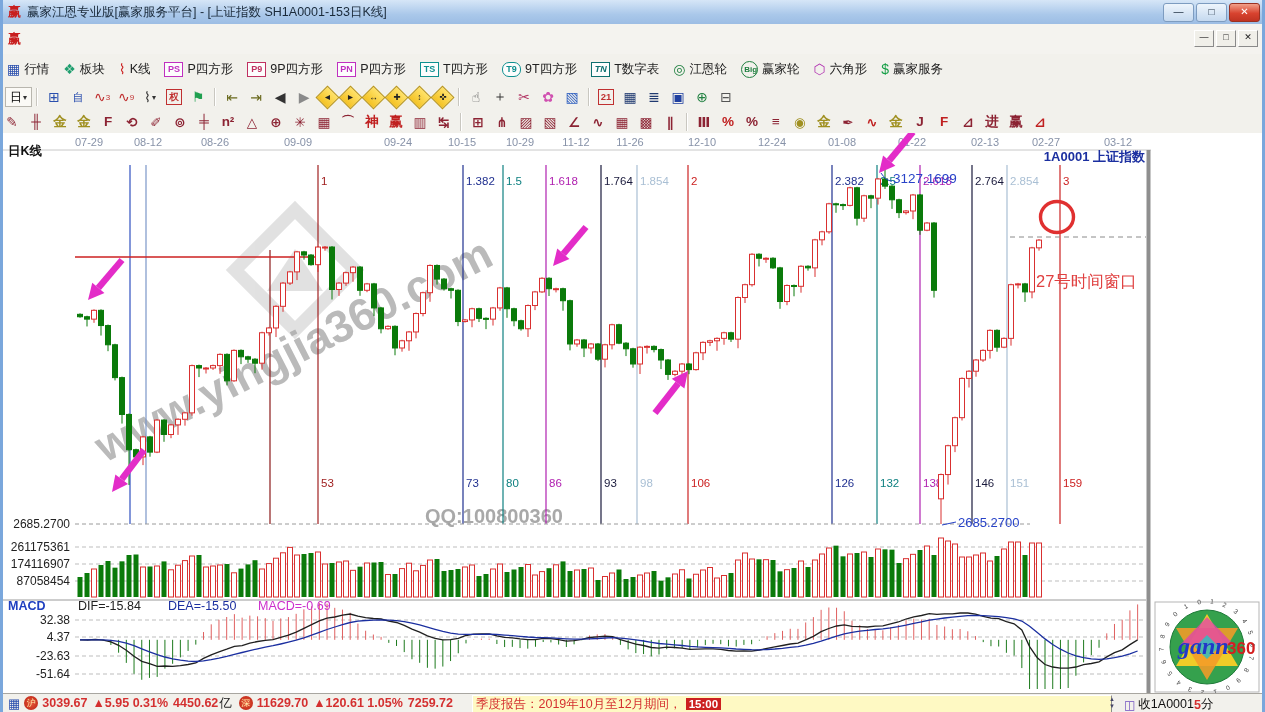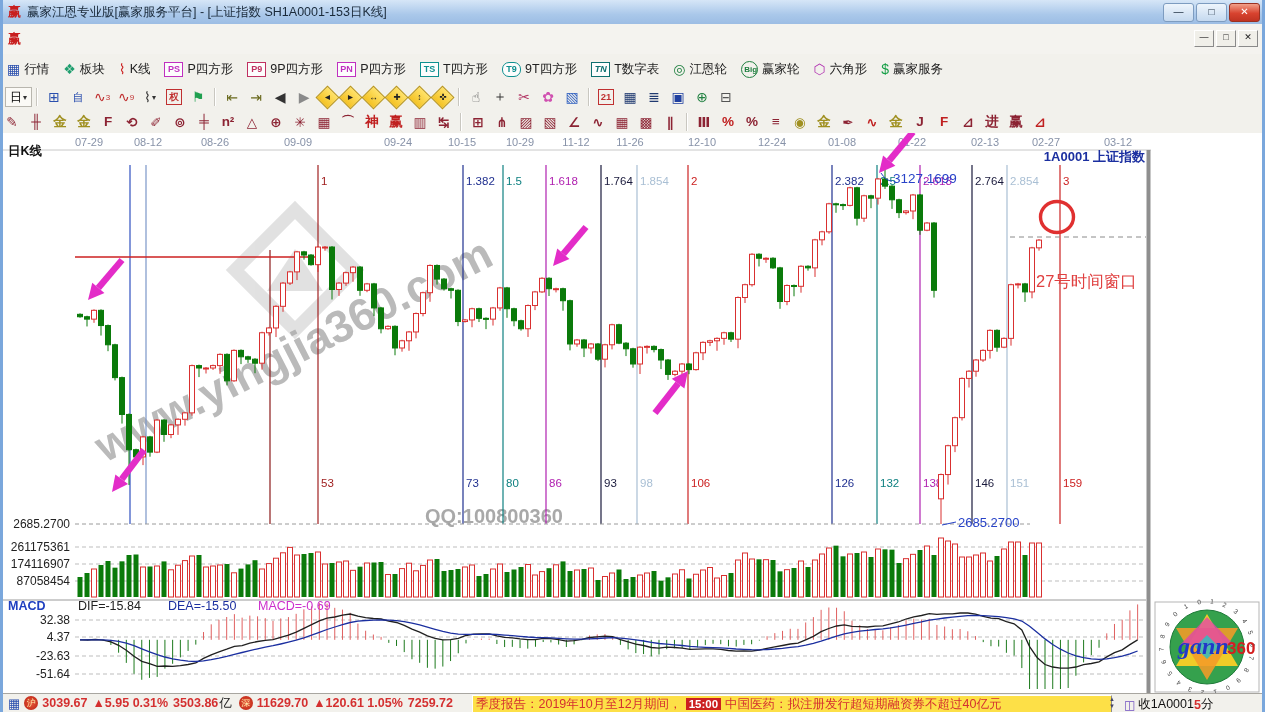--- a/index.html
+++ b/index.html
@@ -51,21 +51,21 @@
   
   #chartsvg{position:absolute;left:0;top:133px;}
   
   .statusbar{position:absolute;left:0;right:0;bottom:0;height:18px;background:#f2f1ec;
     border-top:1px solid #a8a6a0;display:flex;align-items:center;font-size:12.5px;white-space:nowrap;}
   .statusbar .red{color:#d43030;margin-right:5px;font-weight:bold;}
   .statusbar .dark{color:#222;margin-right:7px;}
   .gridic{color:#2a4fae;font-size:13px;margin:0 4px 0 8px;}
   .circ{display:inline-block;width:14px;height:14px;border-radius:50%;background:radial-gradient(#e85a3a,#b81e12);
     color:#ffe9a8;font-size:9px;line-height:14px;text-align:center;margin-right:4px;}
-  .ticker{position:absolute;left:472px;top:1px;height:16px;width:632px;background:#fde047;
+  .ticker{position:absolute;left:472px;top:1px;height:16px;width:632px;background:#fef9c3;
     border:1px solid;border-color:#ffffff #8a8a8a #8a8a8a #ffffff;display:flex;align-items:center;
     overflow:hidden;padding:0 3px;}
   .ticker .t1,.ticker .t2{color:#d43030;font-size:12.5px;}
   .ticker .time{background:#cc2020;color:#fff;font-size:11.5px;padding:0 3px;margin:0 4px;font-weight:bold;}
   .spinner{position:absolute;left:1106px;top:2px;width:12px;height:14px;font-size:6px;line-height:7px;
     color:#446;text-align:center;}
   .recv{position:absolute;left:1124px;top:2px;display:flex;align-items:center;font-size:12.5px;color:#111;}
   .recv .ric{color:#7050c0;font-size:12px;margin-right:3px;}
   .recv .num{color:#d43030;font-weight:bold;}
 </style>
@@ -1089,30 +1089,29 @@
       <text x="1186.779371010979" y="475.4853772796829" fill="#444" font-size="6.5" text-anchor="middle" font-weight="normal" font-family="&quot;Liberation Sans&quot;,&quot;DejaVu Sans&quot;,sans-serif" transform="rotate(332.3 1186.779371010979 475.4853772796829)">1</text>
       <text x="1178" y="521" fill="#2238c8" font-size="24" text-anchor="start" font-weight="bold" font-family="&quot;Liberation Serif&quot;,&quot;DejaVu Serif&quot;,serif" font-style="italic">gann</text>
       <text x="1227" y="521" fill="#d42020" font-size="17" text-anchor="start" font-weight="bold" font-family="&quot;Liberation Sans&quot;,&quot;DejaVu Sans&quot;,sans-serif">360</text>
     </svg>
 
   <div class="statusbar">
     <span class="gridic">▦</span>
     <span class="circ">沪</span>
     <span class="red">3039.67</span>
     <span class="red">▲5.95 0.31%</span>
-    <span class="red" style="margin-right:1px">3503.86</span>
+    <span class="red" style="margin-right:1px">4450.62</span>
     <span class="dark">亿</span>
     <span class="circ">深</span>
     <span class="red">11629.70</span>
     <span class="red">▲120.61 1.05%</span>
     <span class="red">7259.72</span>
     <div class="ticker">
       <span class="t1">季度报告：2019年10月至12月期间，</span>
       <span class="time">15:00</span>
-      <span class="t2">中国医药：拟注册发行超短期融资券不超过40亿元</span>
     </div>
     <div class="spinner">▲<br>▼</div>
     <div class="recv">
       <span class="ric">◫</span>
       <span>收1A0001</span>
       <span class="num">5</span>
       <span>分</span>
     </div>
   </div>
 </div>

